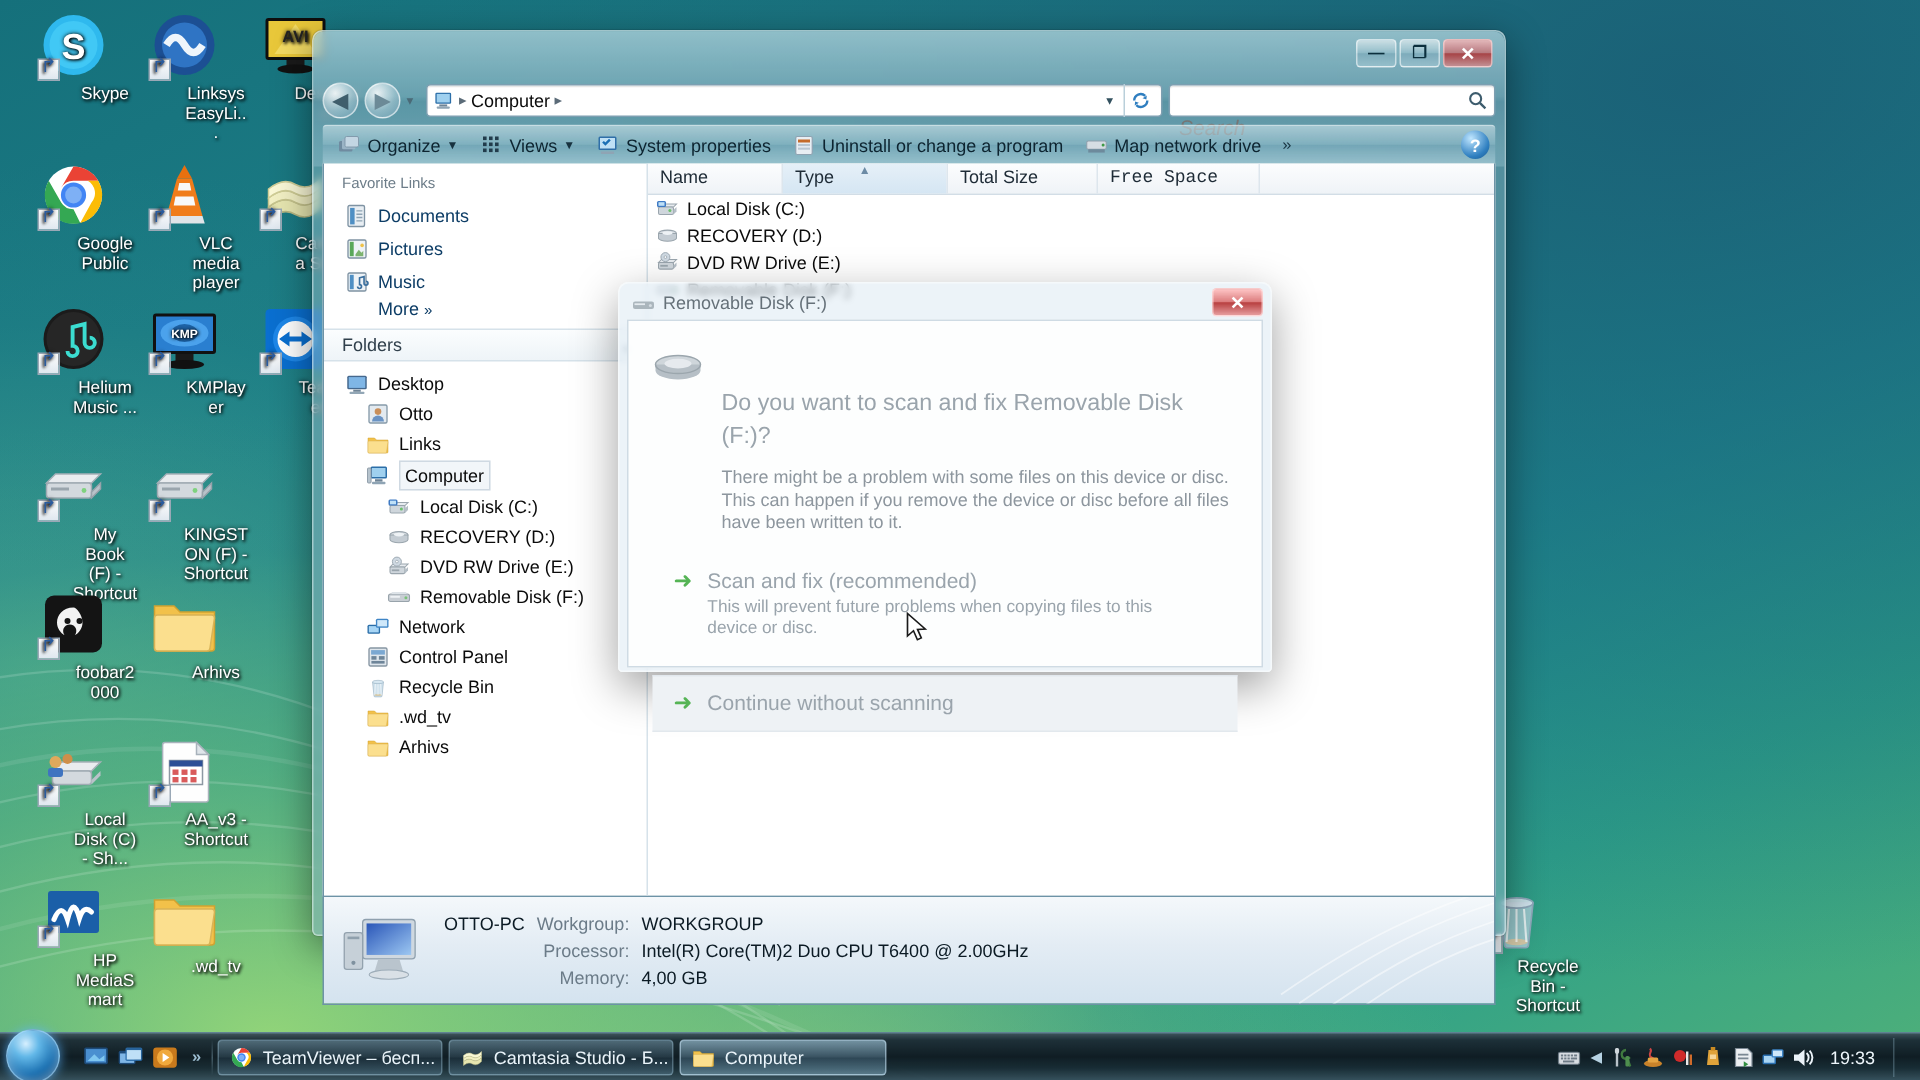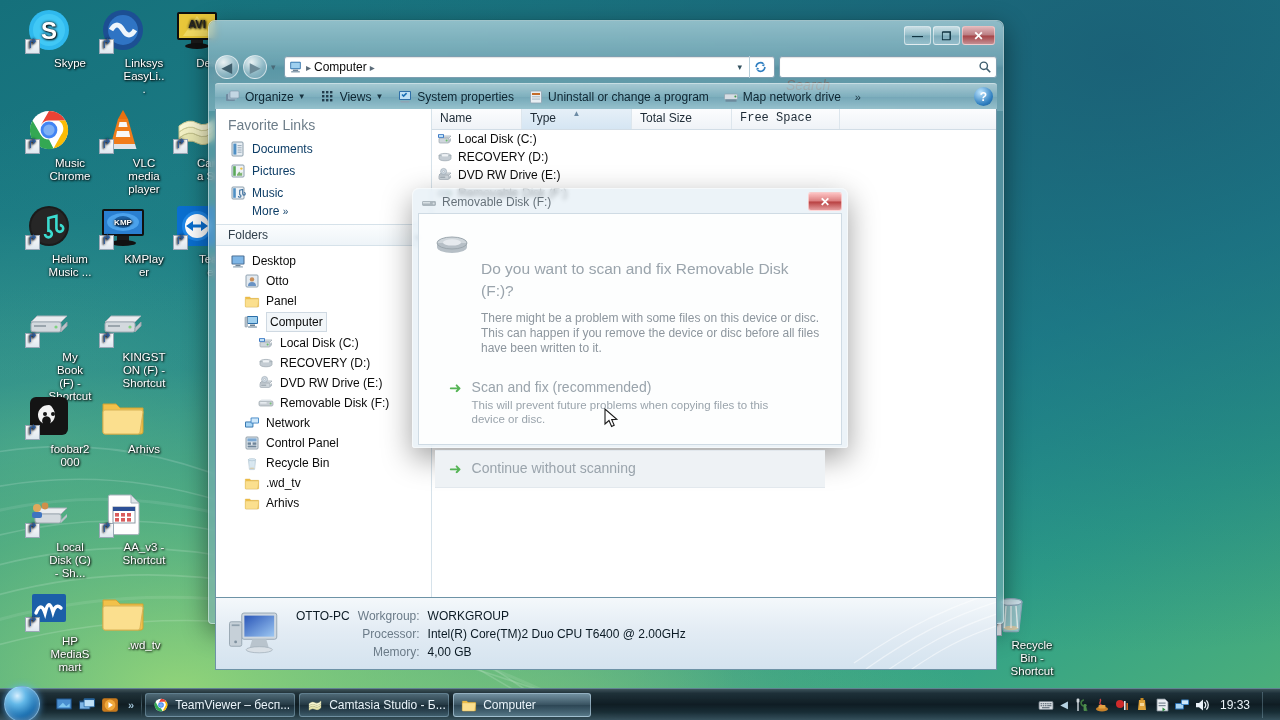--- a/index.html
+++ b/index.html
@@ -137,21 +137,21 @@
     color:#fff;font-size:12px;font-weight:bold;display:flex;align-items:center;justify-content:center;cursor:pointer;}
 
   
   .winbody {
     position:relative; z-index:3; height:489px; background:#fff;
     border:1px solid #6d93a6; border-top:0; display:flex; overflow:hidden;
   }
   .sidebar { width:216px; flex:0 0 auto; background:#fff; border-right:1px solid #d6e2ea;
     display:flex; flex-direction:column; }
   .fav { padding:8px 0 6px; }
-  .favhead { font-size:14px; color:#6d7d89; padding:0 10px 5px 12px; }
+  .favhead { font-size:10px; color:#6d7d89; padding:0 10px 5px 12px; }
   .favitem, .treeitem {
     display:flex; align-items:center; gap:6px; padding:2px 10px 2px 14px;
     font-size:12px; color:#0d3d66; cursor:pointer; line-height:18px;
   }
   .favmore { padding-left:36px; color:#0d3d66; font-size:12px; cursor:pointer;}
   .favmore span.ch{font-size:10px;}
   .sidesplit {
     border-top:1px solid #d6e2ea; border-bottom:1px solid #d6e2ea;
     background:linear-gradient(180deg,#fbfdfe,#eef4f8);
     display:flex; align-items:center; justify-content:space-between;
@@ -332,21 +332,21 @@
           <svg class="ic" width="48" height="48" viewBox="0 0 48 48">
             <circle cx="24" cy="24" r="19" fill="#fff"></circle>
             <path d="M24 5 A19 19 0 0 1 40.5 14.5 L24 14.5 A9.5 9.5 0 0 0 15.8 19.2z" fill="#ea4335"></path>
             <path d="M40.5 14.5 A19 19 0 0 1 28.5 42.6 L36 29 A9.5 9.5 0 0 0 33.5 14.5z" fill="#fbbc05"></path>
             <path d="M28.5 42.6 A19 19 0 0 1 7.5 14.5 L15.8 29 A9.5 9.5 0 0 0 24 33.5z" fill="#34a853"></path>
             <circle cx="24" cy="24" r="8.4" fill="#4285f4"></circle>
             <circle cx="24" cy="24" r="5.6" fill="#7eb0f5"></circle>
           </svg>
           <span class="shortcut-arrow"></span>
         </span>
-        <span class="lab">Music Chrome</span>
+        <span class="lab">Google Public</span>
       </div>
       <div class="dicon" style="left: 80px; top: 106px;">
         <span class="glyph">
           <svg class="ic" width="48" height="48" viewBox="0 0 48 48">
             <path d="M24 4 l5 9 h-10z" fill="#e8700f"></path>
             <path d="M19 13 l-7 25 h24 l-7 -25z" fill="#f07c1a"></path>
             <path d="M12 38 h24 l1.5 5 h-27z" fill="#e0e4e8"></path>
             <path d="M20.5 16 h7 l1 5 h-9z" fill="#f8f8f8"></path>
             <path d="M18 25 h12 l1.2 6 h-14.4z" fill="#f8f8f8"></path>
           </svg>
@@ -702,21 +702,21 @@
               <circle cx="8" cy="6.4" r="2.2" fill="#c98f5a"></circle>
               <path d="M4 13 a4 4 0 0 1 8 0z" fill="#6a93c4"></path>
             </svg>
             <span class="tlabel">Otto</span>
           </div>
           <div class="treeitem ind1">
             <svg width="16" height="16" viewBox="0 0 48 48">
               <path d="M4 12 h13 l4 4 h23 v24 a2 2 0 0 1 -2 2 H6 a2 2 0 0 1 -2 -2z" fill="#f2c14a" stroke="#d0a231" stroke-width="1"></path>
               <path d="M6 18 h36 a2 2 0 0 1 2 2 l-3 20 a2 2 0 0 1 -2 2 H6 a2 2 0 0 1 -2 -2 V20 a2 2 0 0 1 2 -2z" fill="#fbdf8e" stroke="#d9b356" stroke-width="1"></path>
             </svg>
-            <span class="tlabel">Panel</span>
+            <span class="tlabel">Links</span>
           </div>
           <div class="treeitem ind1 sel">
             <svg width="16" height="16" viewBox="0 0 16 16">
               <rect x="3" y="2" width="11" height="8" rx="1" fill="#2b6ea8"></rect>
               <rect x="4" y="3" width="9" height="6" fill="#9fd0ef"></rect>
               <rect x="6" y="10.5" width="5" height="1.6" fill="#6f8496"></rect>
               <rect x="4" y="12.2" width="9" height="1.6" rx=".6" fill="#8fa4b4"></rect>
               <rect x="1" y="3" width="2.4" height="10" rx=".6" fill="#b6c3cd" stroke="#8b99a5" stroke-width=".6"></rect>
             </svg>
             <span class="tlabel">Computer</span>

